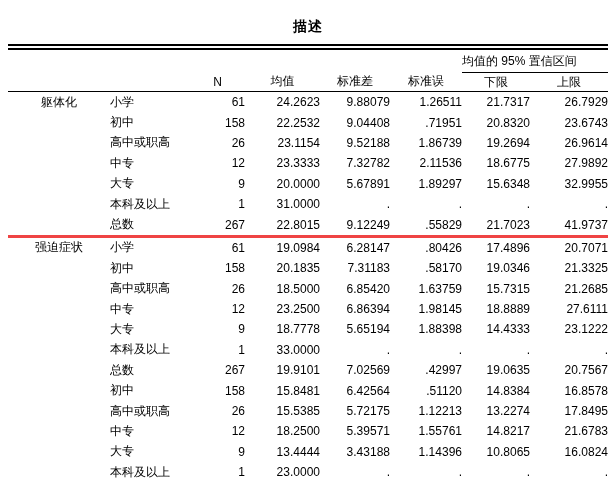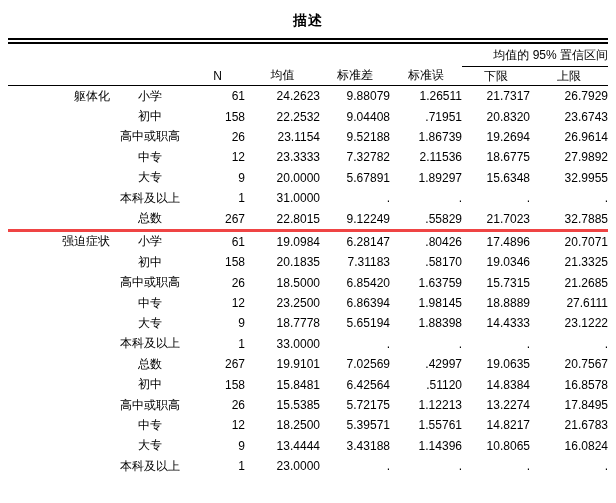--- a/index.html
+++ b/index.html
@@ -10,21 +10,21 @@
   .page {
     position: relative;
     width: 616px;
     height: 503px;
     overflow: hidden;
     background: #ffffff;
     color: #000000;
     font-family: "Liberation Sans", "DejaVu Sans", sans-serif;
   }
   .title {
-    padding-top: 12px;
+    padding-top: 18px;
     height: 18px;
     text-align: center;
     font-size: 14px;
     font-weight: bold;
     letter-spacing: 1px;
   }
   .table-wrap {
     margin-left: 8px;
     width: 600px;
     margin-top: 8px;
@@ -43,28 +43,28 @@
   }
   table.desc th, table.desc td {
     padding: 0;
     font-weight: normal;
     white-space: nowrap;
     overflow: hidden;
   }
   thead tr.ci-row th, thead tr.ci-row td { height: 22px; vertical-align: middle; }
   thead tr.col-row th { height: 18px; vertical-align: middle; border-bottom: 1px solid #000; }
   th.ci {
-    text-align: right;
+    text-align: left;
     font-size: 12px;
     border-bottom: 1px solid #000;
   }
   th.num-h { text-align: center; }
   tbody td { height: 20.4px; vertical-align: middle; }
-  td.group-label { padding-left: 2px; text-align: right; }
-  td.level-label { padding-left: 2px; text-align: center; font-family: Liberation Serif, serif; }
+  td.group-label { padding-left: 2px; text-align: center; }
+  td.level-label { padding-left: 2px; text-align: left; font-family: Liberation Serif, serif; }
   td.n-val   { text-align: right; padding-right: 8px; }
   td.num-val { text-align: right; padding-right: 14px; }
   tbody tr.group-start td { border-top: 3px solid #ef4444; }
 </style>
 </head>
 <body>
 
 <div class="page">
   <div class="title">描述</div>
   <div class="table-wrap">
@@ -158,21 +158,21 @@
             <td class="num-val">.</td>
           </tr>
           <tr>
             <td class="group-label"></td>
             <td class="level-label">总数</td>
             <td class="n-val">267</td>
             <td class="num-val">22.8015</td>
             <td class="num-val">9.12249</td>
             <td class="num-val">.55829</td>
             <td class="num-val">21.7023</td>
-            <td class="num-val">32.7885</td>
+            <td class="num-val">41.9737</td>
           </tr>
           <tr class="group-start">
             <td class="group-label">强迫症状</td>
             <td class="level-label">小学</td>
             <td class="n-val">61</td>
             <td class="num-val">19.0984</td>
             <td class="num-val">6.28147</td>
             <td class="num-val">.80426</td>
             <td class="num-val">17.4896</td>
             <td class="num-val">20.7071</td>

